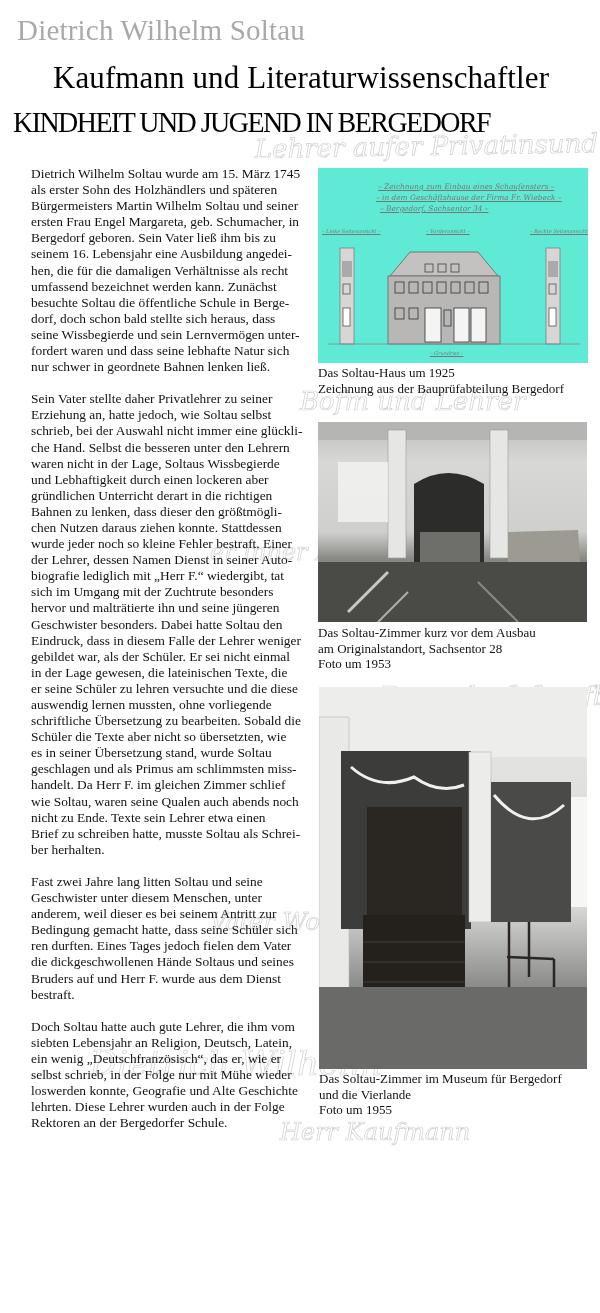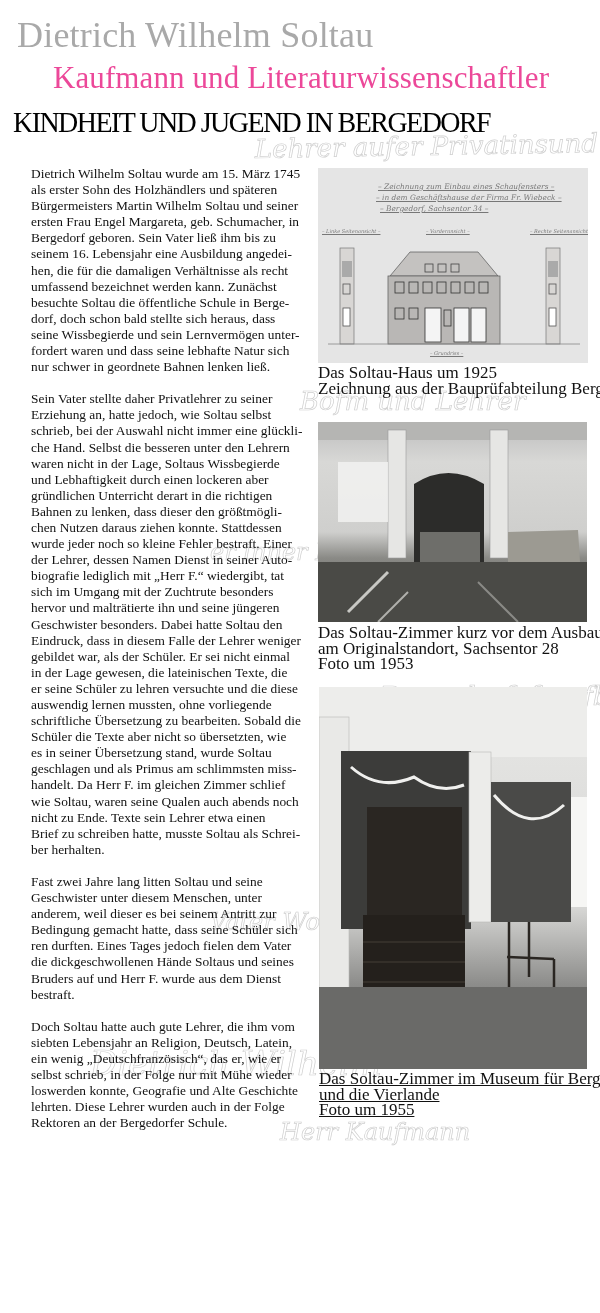--- a/index.html
+++ b/index.html
@@ -10,49 +10,49 @@
   .bg-script {
     position: absolute; left: 0; top: 0; width: 600px; height: 1313px;
     pointer-events: none; z-index: 0;
   }
   .bg-script text {
     font-family: "DejaVu Serif", serif; font-style: italic; fill: none;
     stroke: #cfcfcf; stroke-width: 0.7px;
   }
   .title-1 {
     position: absolute; left: 17px; top: 14px; margin: 0;
-    font-size: 36px; font-weight: normal; color: #a9a9a9; letter-spacing: 0.2px;
+    font-size: 29px; font-weight: normal; color: #a9a9a9; letter-spacing: 0.2px;
     z-index: 2; white-space: nowrap;
   }
   .title-2 {
     position: absolute; left: 53px; top: 60px; margin: 0;
-    font-size: 31px; font-weight: normal; color: #ec4899; letter-spacing: 0.1px;
+    font-size: 31px; font-weight: normal; color: #000000; letter-spacing: 0.1px;
     z-index: 2; white-space: nowrap;
   }
   .heading {
     position: absolute; left: 13px; top: 106px; margin: 0;
     font-size: 29px; font-weight: normal; color: #000; letter-spacing: -1.6px;
     z-index: 2; white-space: nowrap; transform: scaleX(0.965); transform-origin: left top;
   }
   .body-col {
     position: absolute; left: 15px; top: 166px; width: 300px;
     font-size: 13.4px; line-height: 16.1px; z-index: 2;
   }
   .body-col p { margin: 0 0 16px 16px; }
   .line { display: block; white-space: nowrap; }
   .figure { position: absolute; z-index: 2; }
   .caption {
-    font-size: 17px; line-height: 15.5px; color: #111; white-space: nowrap;
+    font-size: 13px; line-height: 15.5px; color: #111; white-space: nowrap;
   }
   .caption span { display: block; }
 
   
   .fig1 { left: 318px; top: 168px; width: 270px; }
   .drawing {
-    width: 270px; height: 195px; background: #e5e5e5; position: relative; overflow: hidden; text-align: right;
+    width: 270px; height: 195px; background: #5eead4; position: relative; overflow: hidden; text-align: right;
   }
   .drawing .hand { position: absolute; font-family: "DejaVu Serif", serif; font-style: italic;
     color: #777; font-size: 7.4px; text-decoration: underline; white-space: nowrap; }
   
   .fig2 { left: 318px; top: 422px; width: 270px; }
   .photo2 { width: 269px; height: 200px; position: relative; overflow: hidden;
     background: linear-gradient(180deg, #bdbdbd 0%, #d8d8d6 20%, #cfcfcd 55%, #8a8a86 68%, #4a4a46 100%); }
   
   .fig3 { left: 319px; top: 687px; width: 270px; }
   .photo3 { width: 268px; height: 382px; position: relative; overflow: hidden;
@@ -210,21 +210,21 @@
       <line x1="160" y1="160" x2="200" y2="200" stroke="#8a8a86" stroke-width="2"></line>
     </svg>
   </div>
   <figcaption class="caption" style="margin-top:3px;">
     <span>Das Soltau-Zimmer kurz vor dem Ausbau</span>
     <span>am Originalstandort, Sachsentor 28</span>
     <span>Foto um 1953</span>
   </figcaption>
 </figure>
 
-<figure class="figure fig3" style="margin:0;text-decoration:underline;">
+<figure class="figure fig3" style="margin:0;">
   <div class="photo3">
     <svg width="268" height="382">
       <rect x="0" y="0" width="268" height="70" fill="#ededeb"></rect>
       <rect x="0" y="30" width="30" height="300" fill="#e9e9e7" stroke="#b8b8b6" stroke-width="0.6"></rect>
       <rect x="22" y="64" width="130" height="178" fill="#3c3c3a"></rect>
       <rect x="150" y="65" width="22" height="170" fill="#ececea" stroke="#b8b8b6" stroke-width="0.6"></rect>
       <rect x="172" y="95" width="80" height="140" fill="#4a4a48"></rect>
       <rect x="252" y="110" width="16" height="110" fill="#f6f6f4"></rect>
       <path d="M32 80 Q60 105 95 90 Q120 108 145 98" fill="none" stroke="#f0f0ee" stroke-width="3"></path>
       <path d="M175 108 Q210 150 245 118" fill="none" stroke="#f0f0ee" stroke-width="3"></path>

